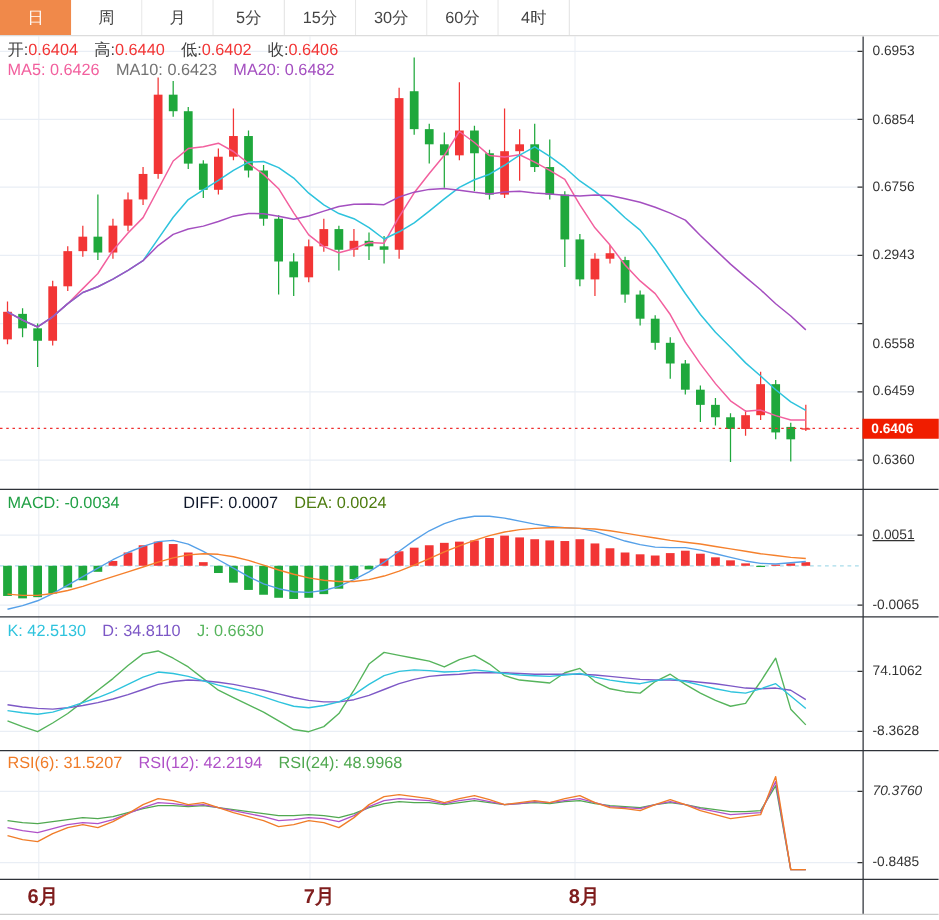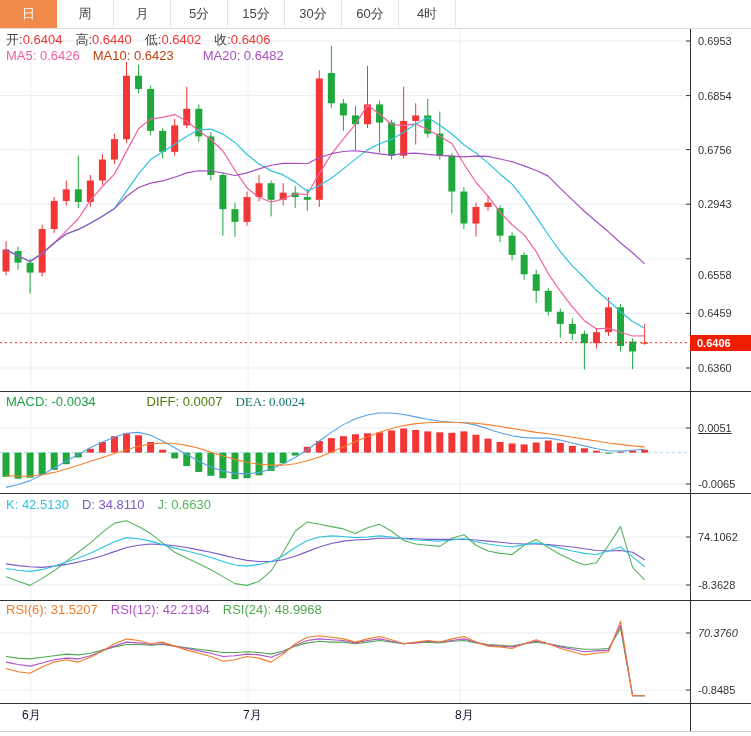--- a/index.html
+++ b/index.html
@@ -23,21 +23,21 @@
   
   #chart-wrap{position:absolute;left:0;top:0;width:751px;height:736px;}
   svg{position:absolute;left:0;top:0;}
   
   .legend{position:absolute;font-size:13px;white-space:nowrap;z-index:4;}
   .legend .li{margin-right:13px;}
   .legend .lab{color:#3f3f3f;}
   .y-label{
     position:absolute;left:698px;font-size:11px;color:#333;z-index:4;white-space:nowrap;
   }
-  .x-label{position:absolute;font-size:12px;color:#0f172a;top:707px;z-index:4;}
+  .x-label{position:absolute;font-size:16px;color:#7f1d1d;top:707px;z-index:4;font-weight:bold;}
   .price-badge{
     position:absolute;left:690px;width:61px;height:16px;line-height:16px;
     text-align:left;padding-left:7px;box-sizing:border-box;
     font-size:11px;font-weight:bold;z-index:6;
   }
 </style>
 </head>
 <body>
 
 <div id="chart-wrap">
@@ -281,25 +281,25 @@
     <div class="tab">15分</div>
     <div class="tab">30分</div>
     <div class="tab">60分</div>
     <div class="tab">4时</div>
   </div>
 
 <div class="legend" style="left:6px;top:31px;text-align:right;">
   <span class="li"><span class="lab">开:</span><span class="val" style="color: rgb(242, 53, 53);">0.6404</span></span><span class="li"><span class="lab">高:</span><span class="val" style="color: rgb(242, 53, 53);">0.6440</span></span><span class="li"><span class="lab">低:</span><span class="val" style="color: rgb(242, 53, 53);">0.6402</span></span><span class="li"><span class="lab">收:</span><span class="val" style="color: rgb(242, 53, 53);">0.6406</span></span>
 </div>
 <div class="legend" style="left:6px;top:48px;">
-  <span class="li" style="color: rgb(242, 96, 158);">MA5: 0.6426</span><span class="li" style="color: #c2410c;">MA10: 0.6423</span><span class="li" style="color: rgb(164, 79, 192); margin-left: 16px;">MA20: 0.6482</span>
+  <span class="li" style="color: rgb(242, 96, 158);">MA5: 0.6426</span><span class="li" style="color: #737373;">MA10: 0.6423</span><span class="li" style="color: rgb(164, 79, 192);">MA20: 0.6482</span>
 </div>
 
 <div class="legend" style="left:6px;top:394px;">
-  <span class="li" style="color: rgb(33, 160, 69);">MACD: -0.0034</span><span class="li" style="color: #4d7c0f; padding-left: 38px;">DIFF: 0.0007</span><span class="li" style="color: #0f766e; font-family: Liberation Serif, serif;">DEA: 0.0024</span>
+  <span class="li" style="color: rgb(33, 160, 69);">MACD: -0.0034</span><span class="li" style="color: #0f172a; padding-left: 38px;">DIFF: 0.0007</span><span class="li" style="color: #4d7c0f;">DEA: 0.0024</span>
 </div>
 
 <div class="legend" style="left:6px;top:497px;">
   <span class="li" style="color: rgb(46, 195, 221);">K: 42.5130</span><span class="li" style="color: rgb(125, 88, 198);">D: 34.8110</span><span class="li" style="color: rgb(86, 180, 92);">J: 0.6630</span>
 </div>
 
 <div class="legend" style="left:6px;top:602px;">
   <span class="li" style="color: rgb(240, 124, 40);">RSI(6): 31.5207</span><span class="li" style="color: rgb(176, 82, 200);">RSI(12): 42.2194</span><span class="li" style="color: rgb(80, 168, 80);">RSI(24): 48.9968</span>
 </div>
 

